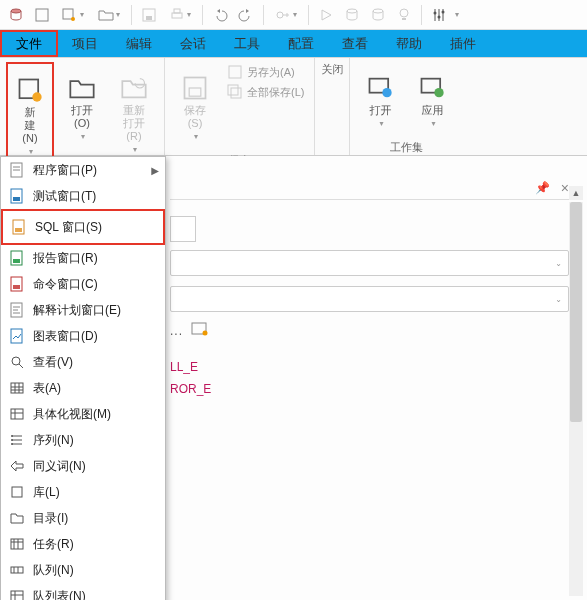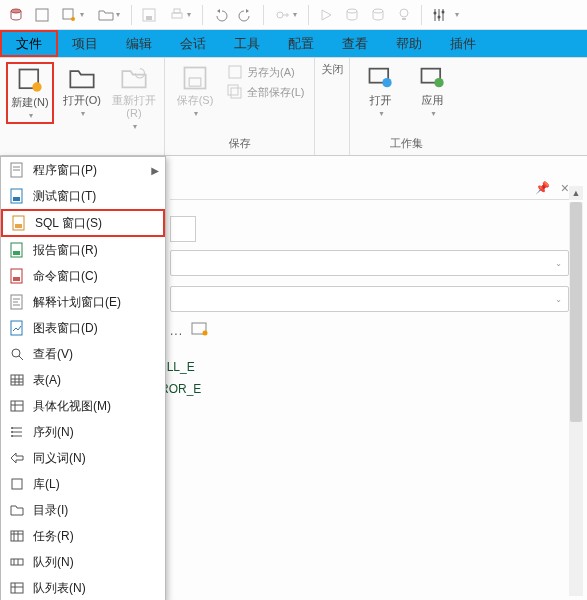--- a/index.html
+++ b/index.html
@@ -65,21 +65,21 @@
     border-right: 1px solid #ddd;
     display: flex; flex-direction: column;
     justify-content: space-between;
     padding: 4px 6px 2px 6px;
   }
   .rgroup-row { display:flex; align-items:flex-start; gap:4px; }
   .rbtn-big {
     width: 48px;
     display:flex; flex-direction:column; align-items:center;
     gap:2px;
-    padding:2px;
+    padding:12px;
     color:#555;
   }
   .rbtn-big svg { width:28px; height:28px; }
   .rbtn-big .lbl { font-size:11px; text-align:center; line-height:13px; }
   .rbtn-big.highlight {
     border:2px solid #e53528;
   }
   .rbtn-small {
     display:flex; align-items:center; gap:4px;
     padding:2px 4px;
@@ -110,21 +110,21 @@
     height:26px;
     padding:0 8px;
     gap:8px;
     font-size:12px;
     color:#222;
     position:relative;
   }
   .cm-item svg { width:16px; height:16px; flex-shrink:0; }
   .cm-item.hl {
     border:2px solid #e53528;
-    height:28px;
+    height:36px;
   }
   .cm-item .arrow {
     position:absolute; right:6px;
     font-size:10px; color:#666;
   }
 
   
   .mainpane {
     position:relative;
     height:444px;
@@ -153,25 +153,24 @@
     padding:0 6px;
     color:#888;
   }
   .toolsrow {
     display:flex; align-items:center; gap:8px;
     color:#888;
   }
   .toolsrow .dots { color:#555; letter-spacing:1px; }
   .listfrag {
     position:absolute;
-    left:160px; top:200px;
-    color:#14532d;
+    left:170px; top:200px;
+    color:#be185d;
     font-size:12px;
     line-height:22px;
-    text-align:center;
   }
   .scrolltrack {
     position:absolute;
     right:4px; top:46px; bottom:4px;
     width:14px;
     background:#f0f0f0;
   }
   .scrollthumb {
     position:absolute;
     top:0; left:1px; right:1px;

